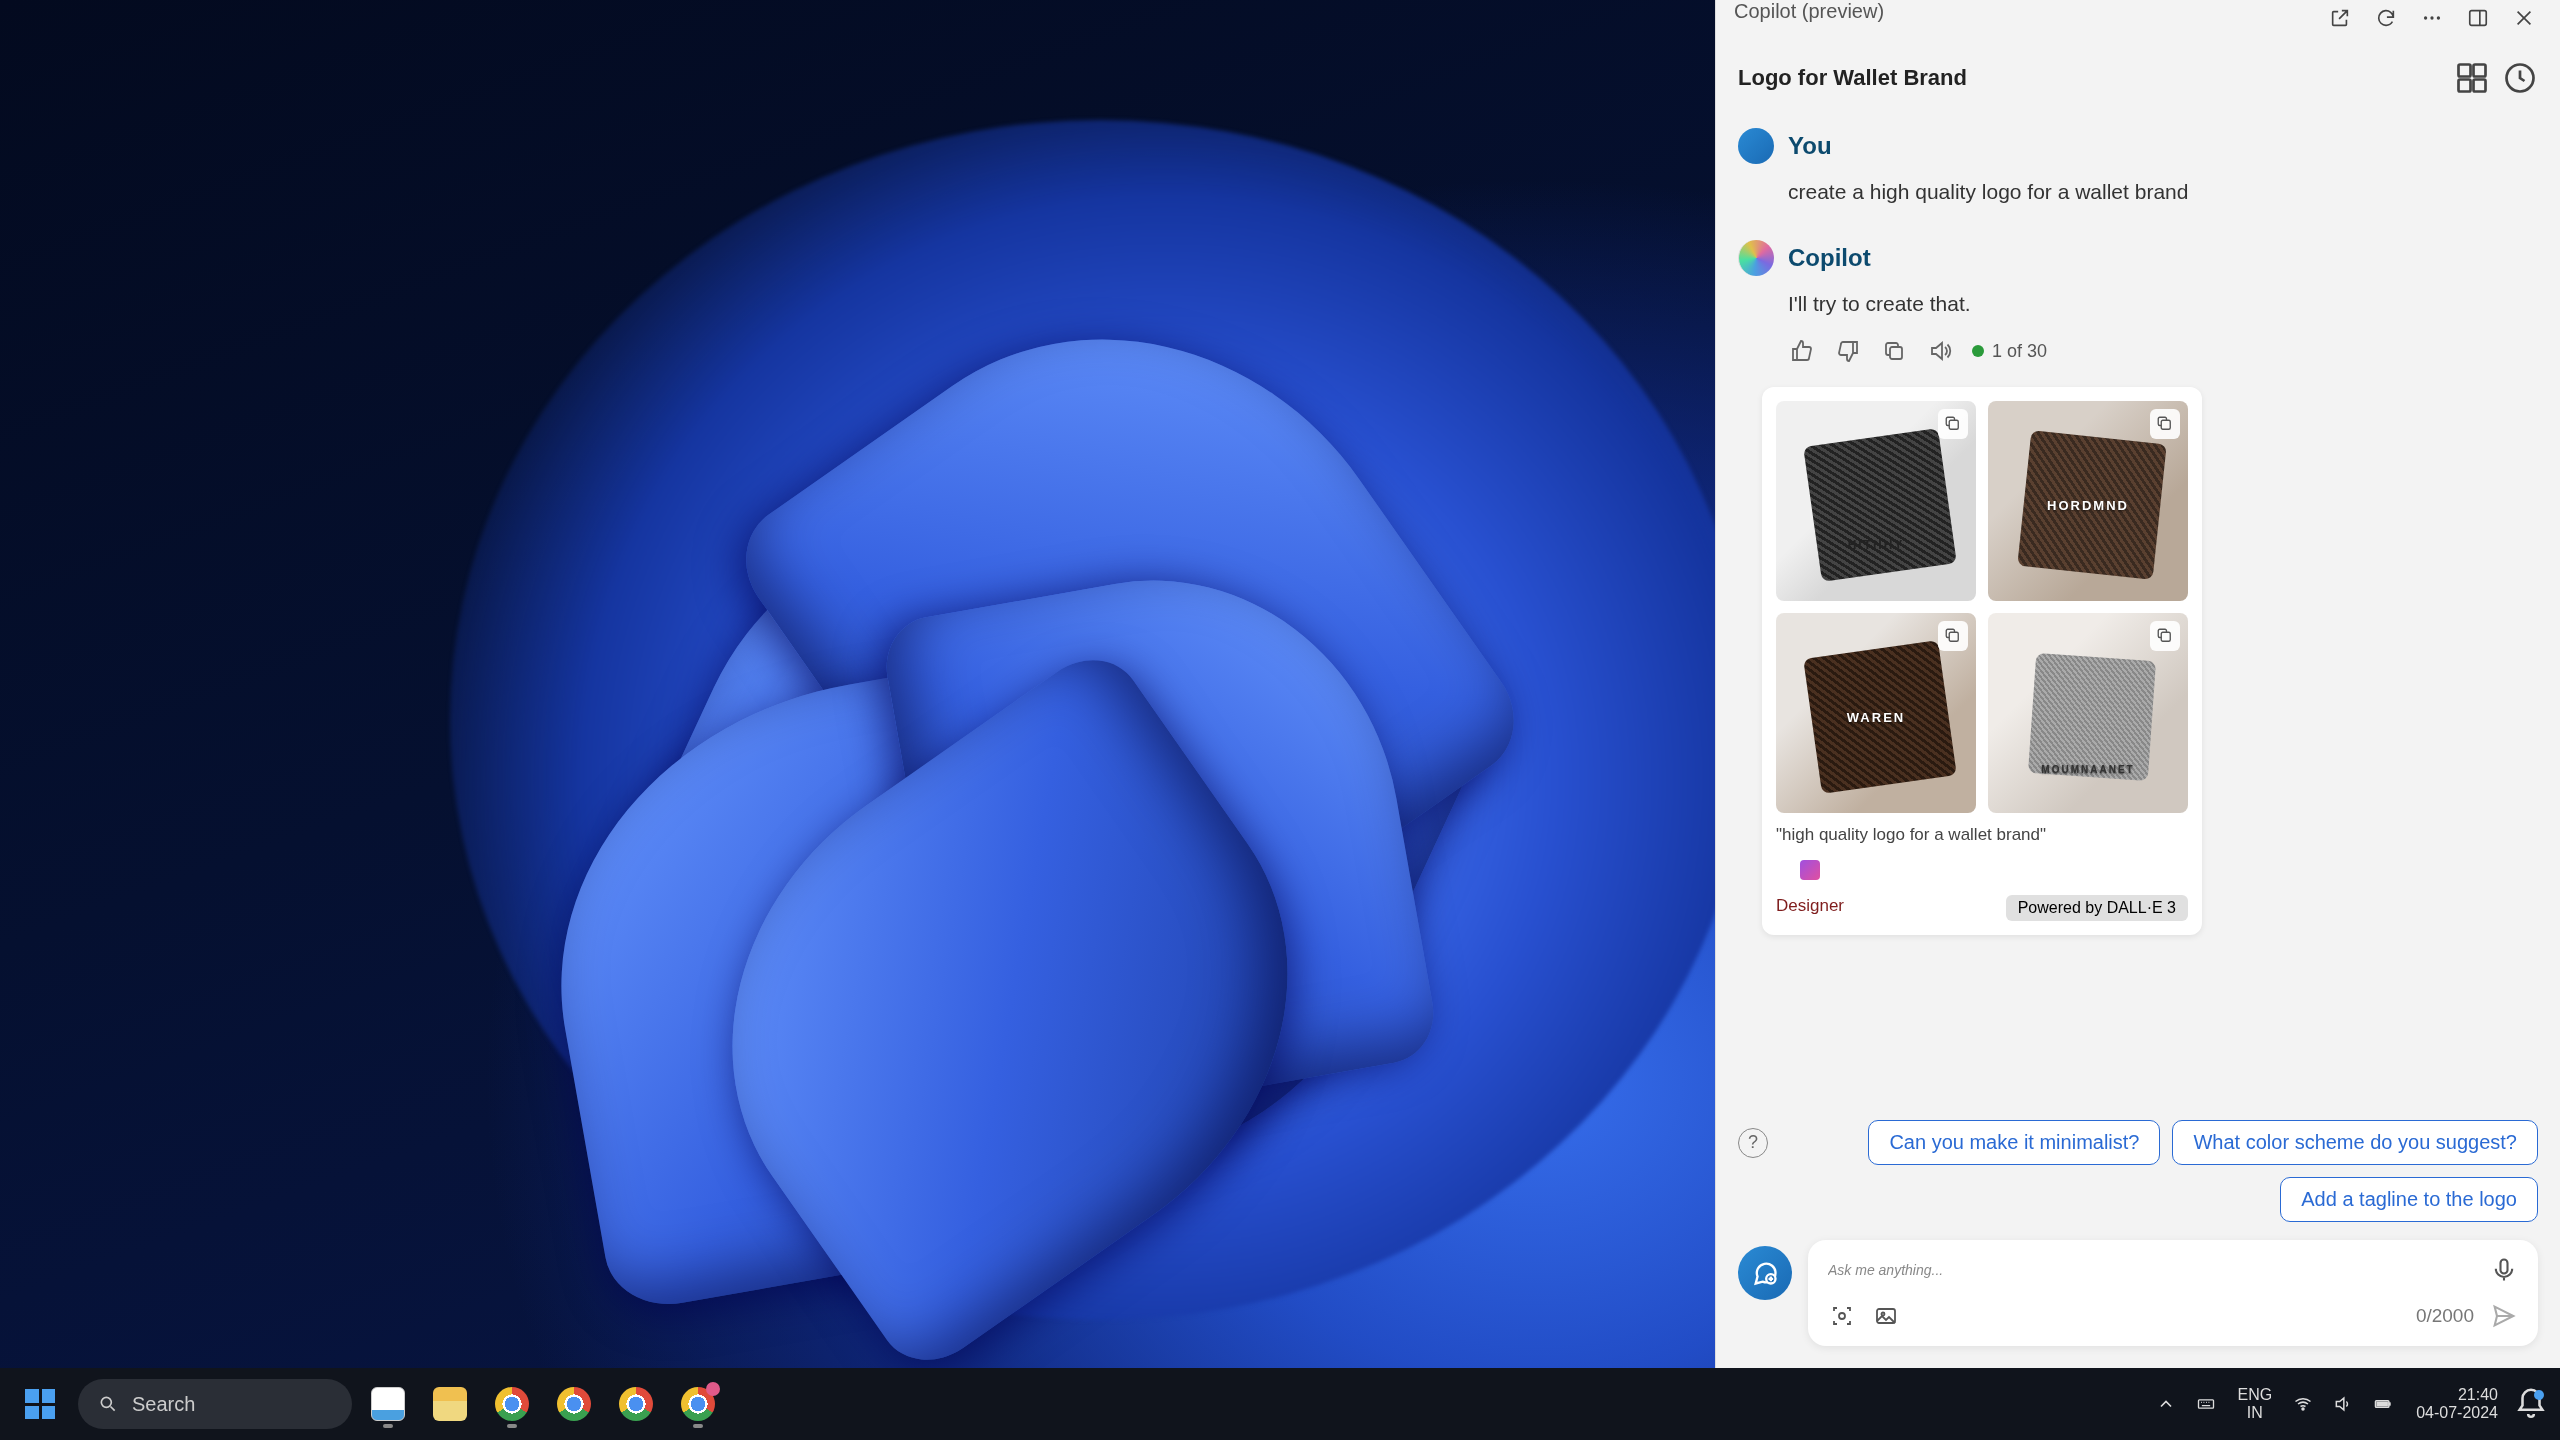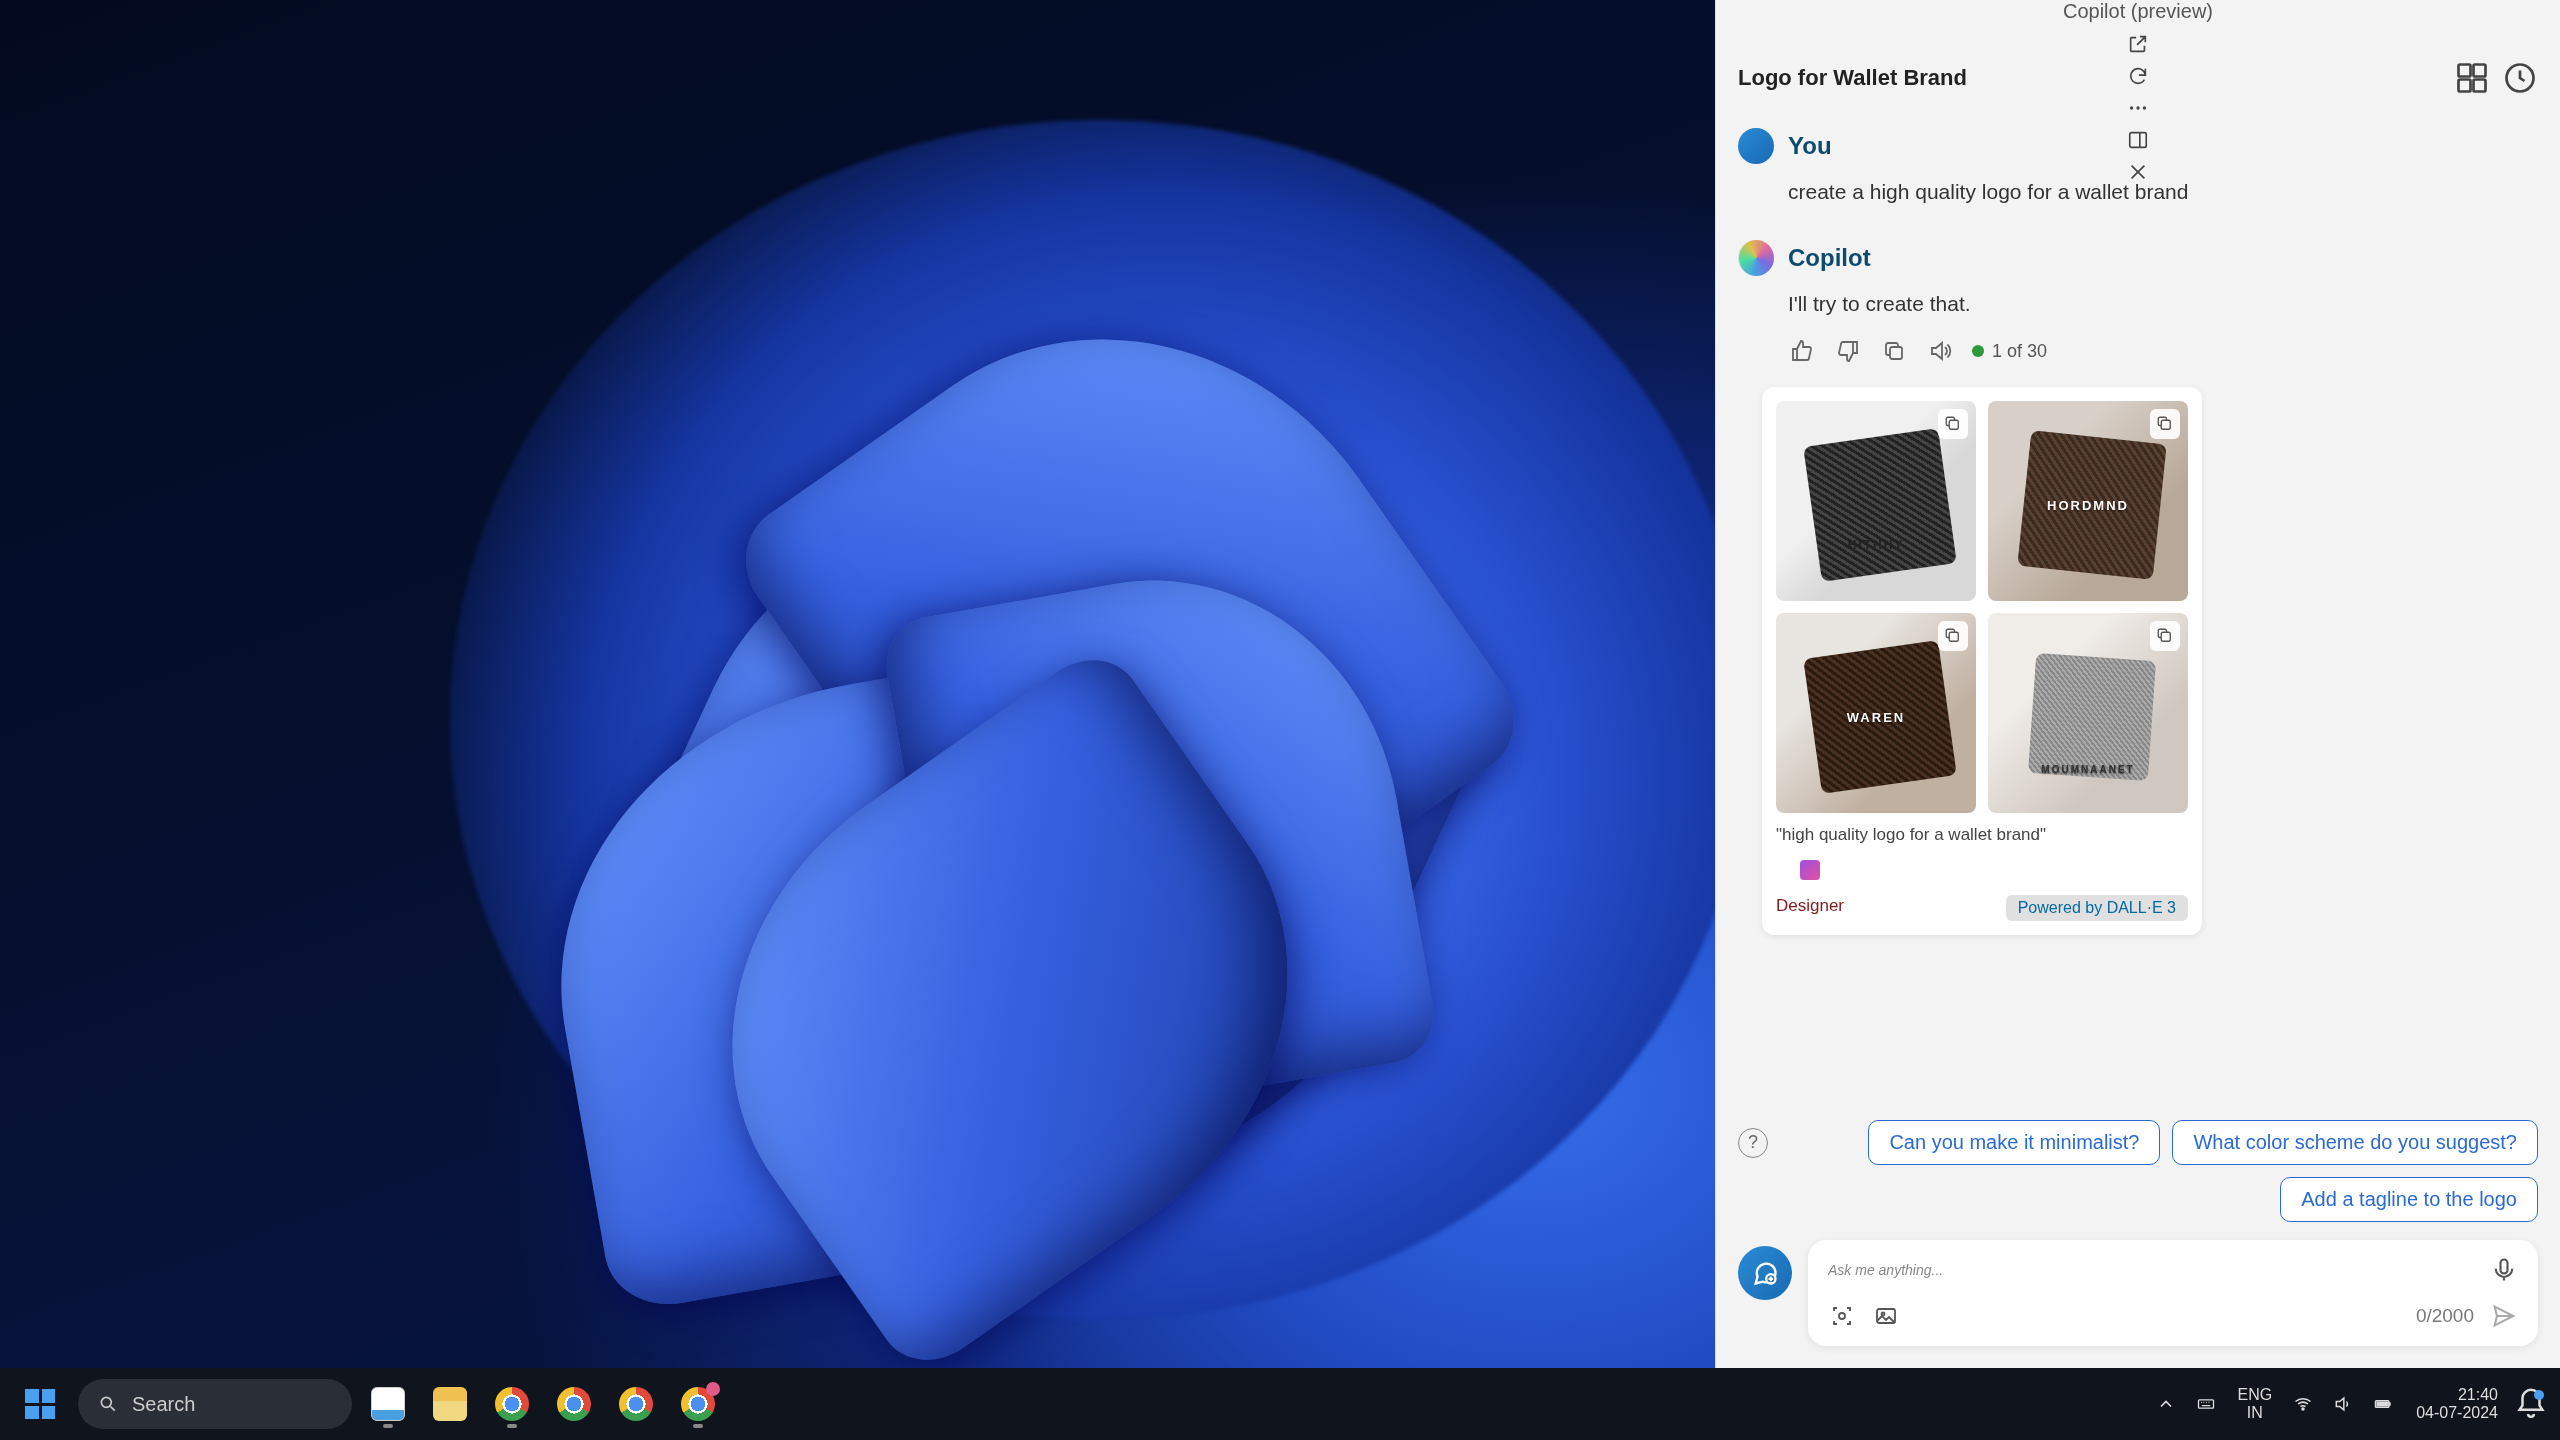--- a/index.html
+++ b/index.html
@@ -25,21 +25,21 @@
   box-shadow: inset -20px -20px 60px rgba(0,0,50,0.5), 0 10px 40px rgba(0,0,80,0.6);
 }
 
 
 .copilot {
   position: absolute; right: 0; top: 0; width: 845px; height: calc(100% - 72px);
   background: #f3f3f3; display: flex; flex-direction: column;
   border-left: 1px solid #ddd;
 }
 .cp-header {
-  height: 48px; display: flex; align-items: center; padding: 0 18px; gap: 10px; flex-direction: column;
+  height: 48px; display: flex; align-items: flex-start; padding: 0 18px; gap: 10px;
 }
 .cp-header-title { font-size: 20px; color: #555; flex: 1; }
 .hdr-icon {
   width: 36px; height: 36px; display: flex; align-items: center; justify-content: center;
   border-radius: 4px; cursor: pointer; color: #444;
 }
 .hdr-icon svg { width: 22px; height: 22px; }
 
 .cp-subheader {
   height: 60px; display: flex; align-items: center; padding: 0 22px; gap: 12px;
@@ -111,21 +111,21 @@
   display: flex; align-items: center; justify-content: center; color: #555;
 }
 .copy-badge svg { width: 18px; height: 18px; }
 .img-caption { font-size: 17px; color: #444; margin-top: 12px; }
 .img-footer { display: flex; align-items: center; justify-content: space-between; margin-top: 10px; }
 .designer { display: flex; align-items: center; gap: 16px; font-size: 17px; color: #7f1d1d; flex-direction: column; }
 .designer-icon {
   width: 20px; height: 20px; border-radius: 4px;
   background: linear-gradient(135deg, #a050e0, #e050a0);
 }
-.powered { font-size: 16px; color: #0369a1; background: #e0e0e0; padding: 4px 12px; border-radius: 6px; margin-top: 40px; }
+.powered { font-size: 16px; color: #000000; background: #e0e0e0; padding: 4px 12px; border-radius: 6px; margin-top: 40px; }
 
 .suggestions { padding: 8px 22px 18px 22px; display: flex; flex-wrap: wrap; gap: 12px; justify-content: flex-end; align-items: center; }
 .sugg-help {
   width: 30px; height: 30px; border: 1.5px solid #888; border-radius: 50%;
   display: flex; align-items: center; justify-content: center; color: #666;
   cursor: pointer; margin-right: auto; font-size: 18px;
 }
 .sugg-chip {
   padding: 10px 20px; border: 1.5px solid #2a6ad4; border-radius: 10px;
   color: #2a6ad4; font-size: 20px; cursor: pointer; background: #fff;

